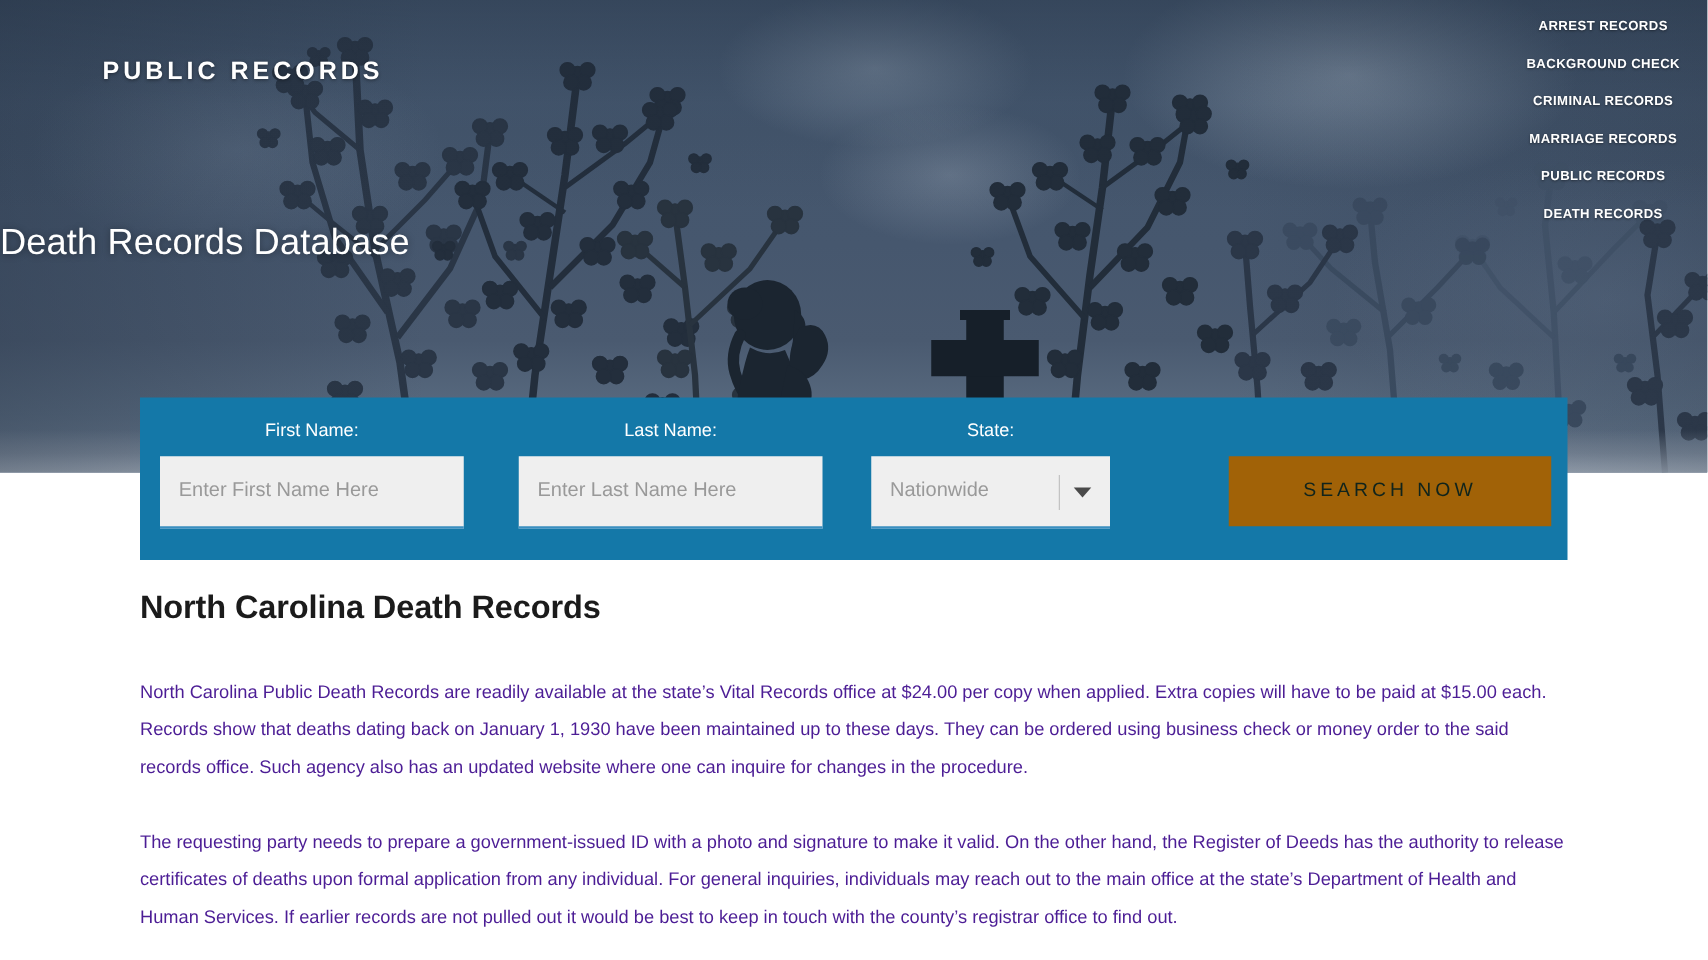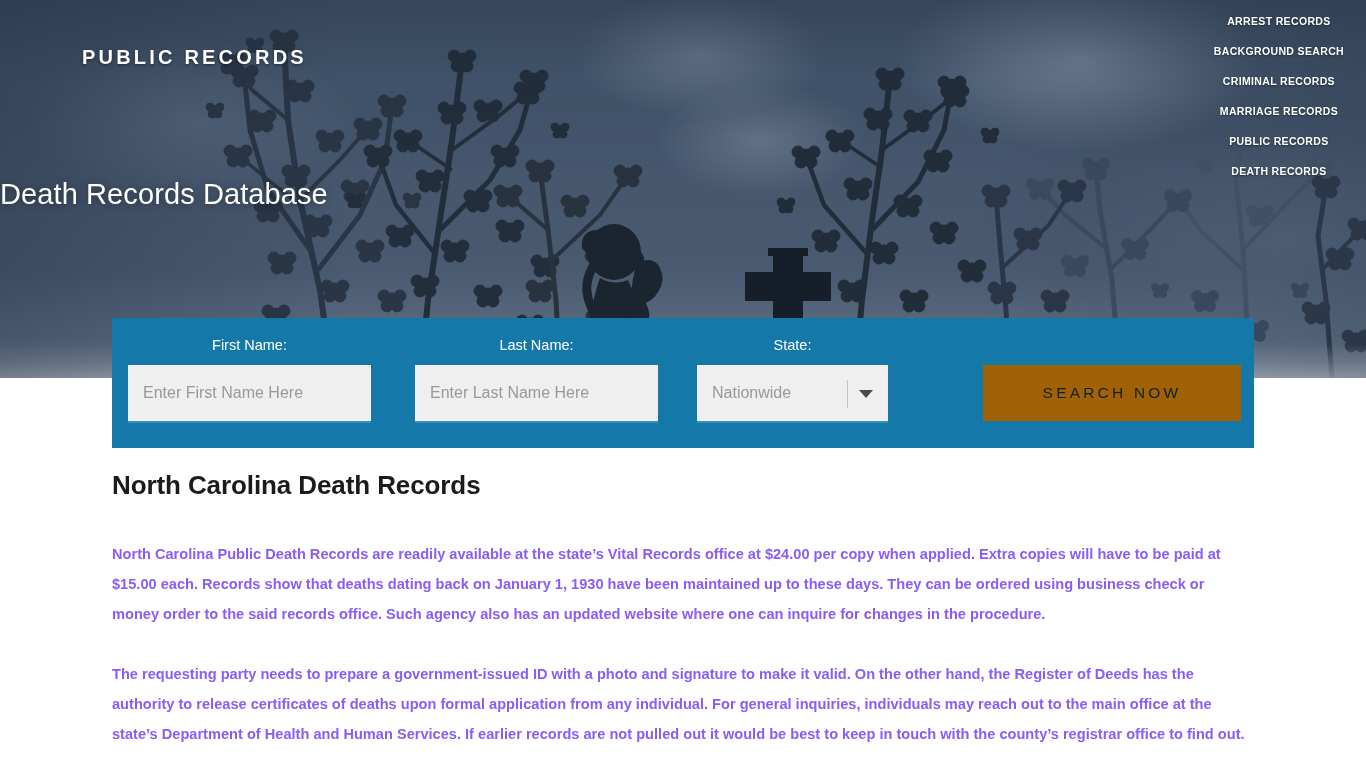--- a/index.html
+++ b/index.html
@@ -185,23 +185,23 @@
     width: 1142px;
   }
   .content h1 {
     color: #1b1b1b;
     font-size: 26px;
     font-weight: 700;
     letter-spacing: -0.1px;
     margin-bottom: 38px;
   }
   .content p {
-    color: #8b5cf6;
+    color: #4c1d95;
     font-size: 14.6px;
-    font-weight: 700;
+    font-weight: 400;
     line-height: 30px;
     margin-bottom: 30px;
     max-width: 1140px;
   }
 </style>
 </head>
 <body>
 
 <div class="page">
 
@@ -402,21 +402,21 @@
     </svg>
 
     <div class="hero-ground"></div>
     <div class="hero-vignette"></div>
   </div>
 
   <div class="header">
     <div class="logo">PUBLIC RECORDS</div>
     <div class="nav">
       <a class="nav-item" href="#">ARREST RECORDS</a>
-      <a class="nav-item" href="#">BACKGROUND SEARCH</a>
+      <a class="nav-item" href="#">BACKGROUND CHECK</a>
       <a class="nav-item" href="#">CRIMINAL RECORDS</a>
       <a class="nav-item" href="#">MARRIAGE RECORDS</a>
       <a class="nav-item" href="#">PUBLIC RECORDS</a>
       <a class="nav-item" href="#">DEATH RECORDS</a>
     </div>
   </div>
 
   <div class="hero-title">Death Records Database</div>
 
   <div class="search-panel">

